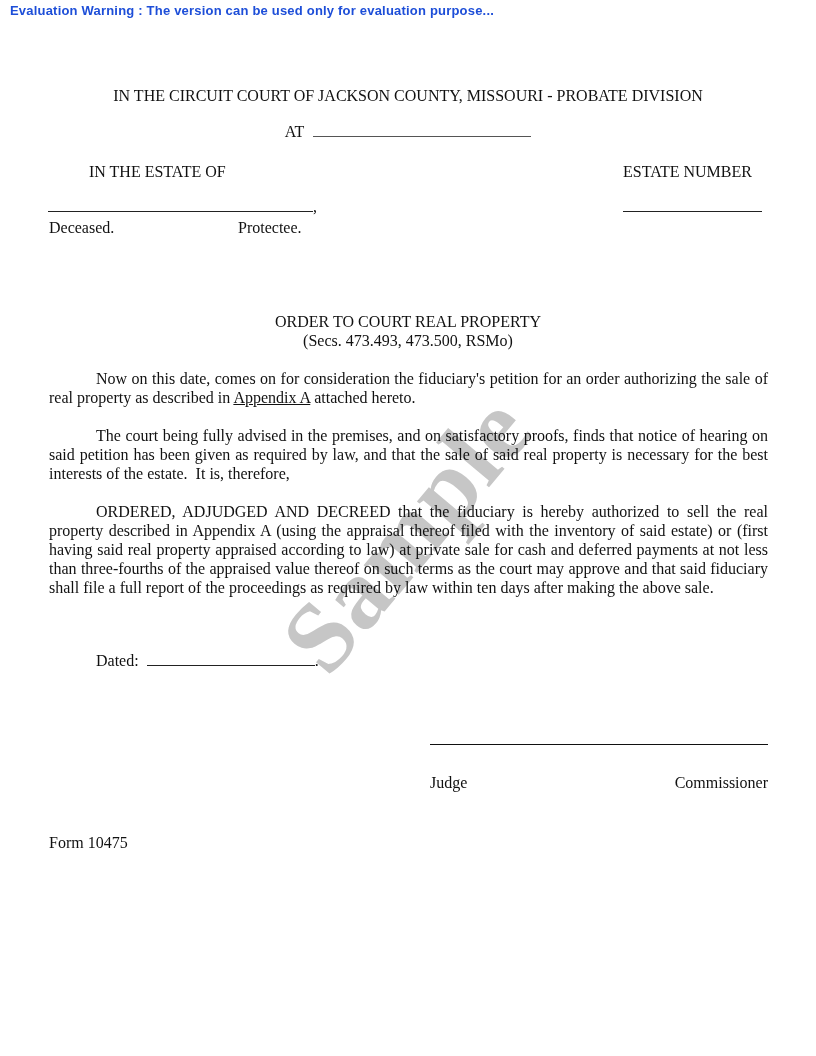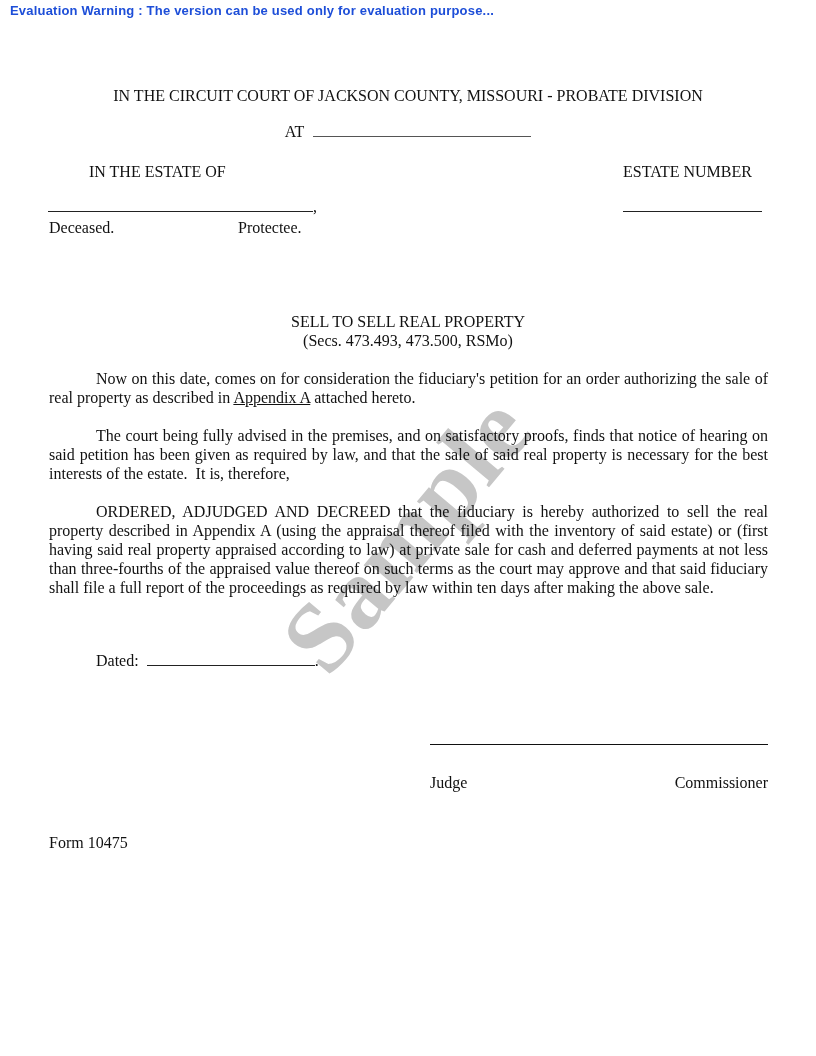--- a/index.html
+++ b/index.html
@@ -139,21 +139,21 @@
   </div>
 
   <div class="abs estate-number-blank-wrap">
     <span class="blank estate-number-blank"></span>
   </div>
 
   <div class="abs deceased-label">Deceased.</div>
   <div class="abs protectee-label">Protectee.</div>
 
   <div class="abs doc-title">
-    <div>SELL TO SELL REAL PROPERTY</div>
+    <div>ORDER TO COURT REAL PROPERTY</div>
     <div>(Secs. 473.493, 473.500, RSMo)</div>
   </div>
 
   <div class="abs body-text">
     <p><span>Now on this date, comes on for consideration the fiduciary's petition for an order authorizing the sale of real property as described in </span><span class="underlined">Appendix A</span><span> attached hereto.</span></p>
     <p>The court being fully advised in the premises, and on satisfactory proofs, finds that notice of hearing on said petition has been given as required by law, and that the sale of said real property is necessary for the best interests of the estate.&nbsp; It is, therefore,</p>
     <p>ORDERED, ADJUDGED AND DECREED that the fiduciary is hereby authorized to sell the real property described in Appendix A (using the appraisal thereof filed with the inventory of said estate) or (first having said real property appraised according to law) at private sale for cash and deferred payments at not less than three-fourths of the appraised value thereof on such terms as the court may approve and that said fiduciary shall file a full report of the proceedings as required by law within ten days after making the above sale.</p>
   </div>
 
   <div class="abs dated-row">

